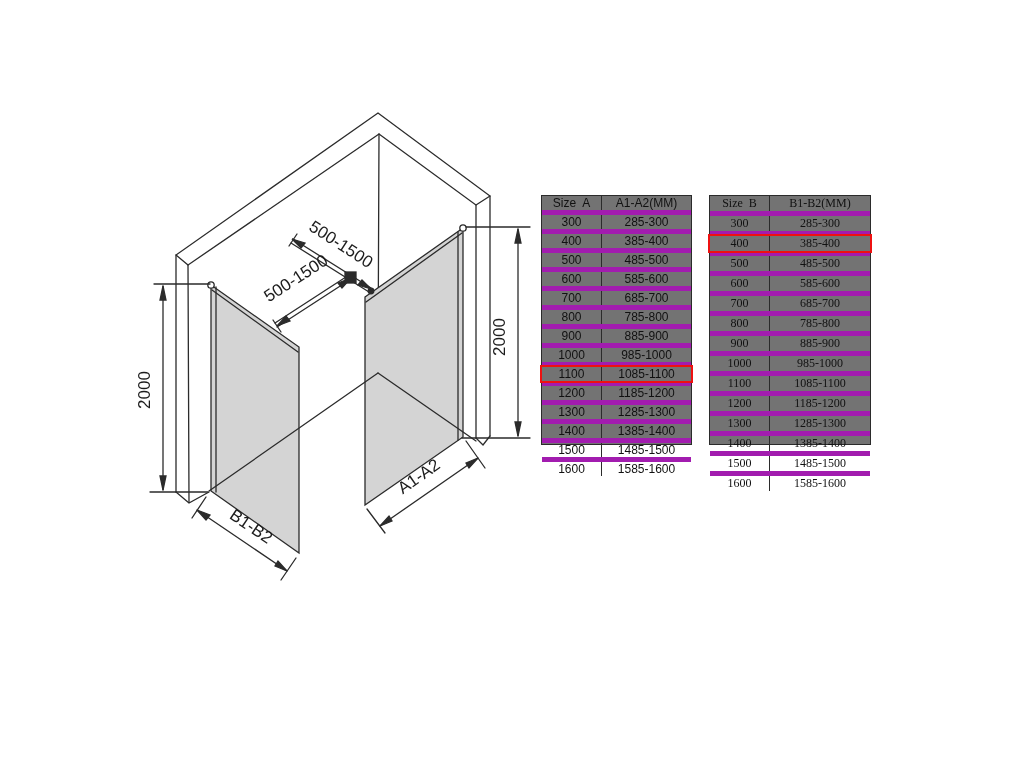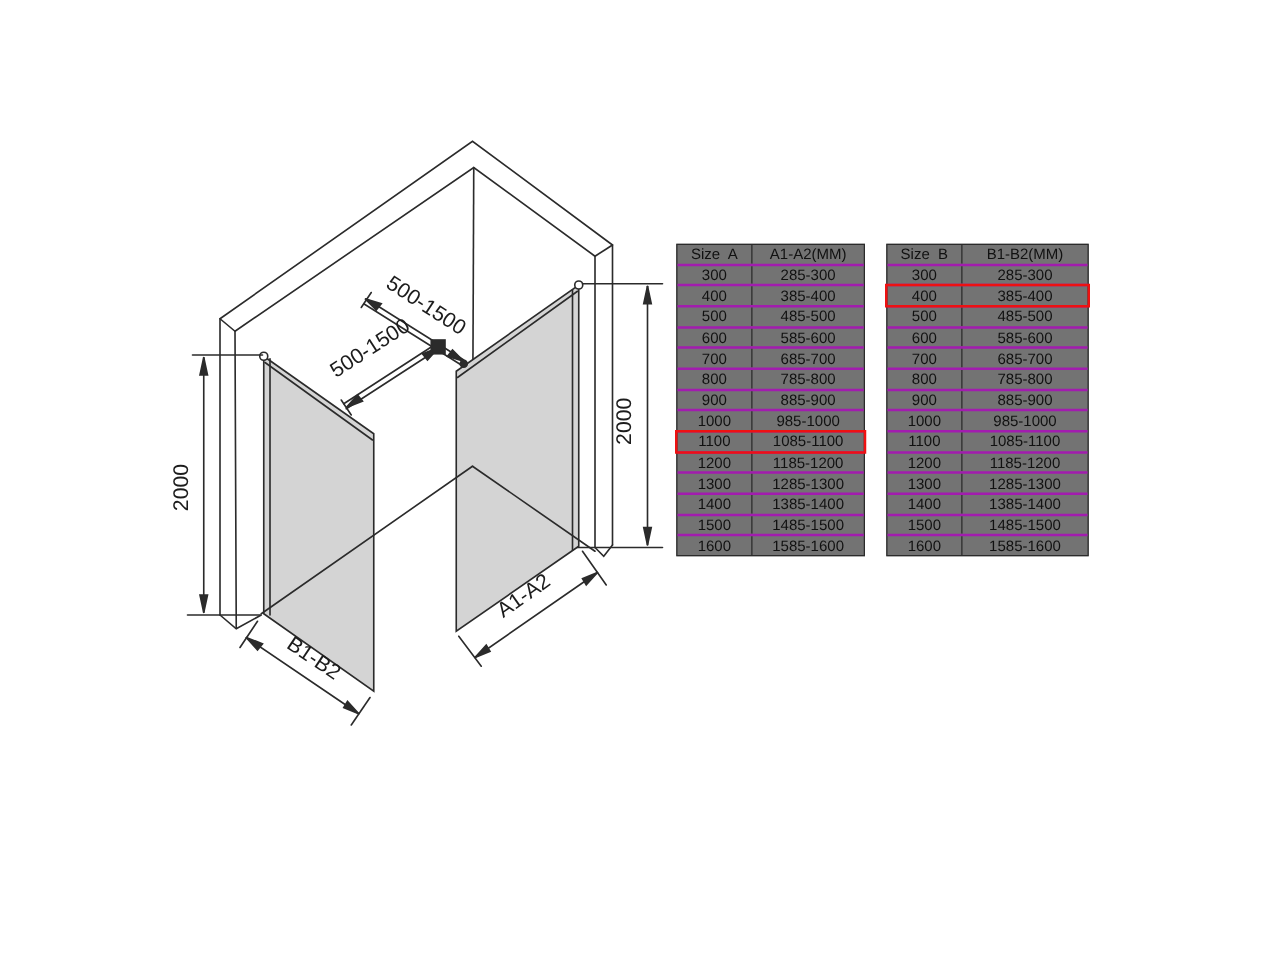--- a/index.html
+++ b/index.html
@@ -5,23 +5,23 @@
   html,body{margin:0;padding:0;background:#fff;}
   .stage{position:relative;width:1024px;height:768px;background:#fff;overflow:hidden;
          font-family:"Liberation Sans",sans-serif;}
   svg{position:absolute;left:0;top:0;}
   svg text{font-family:"Liberation Sans",sans-serif;fill:#1c1c1c;}
 
   
   .tbl{position:absolute;display:flex;flex-direction:column;border:1px solid #2b2b2b;
        background:#737373;font-size:12px;color:#111;}
   .tbl-a{left:541px;top:195px;width:149px;height:248px;}
-  .tbl-b{left:709px;top:195px;width:160px;height:248px;}
+  .tbl-b{left:709px;top:195px;width:160px;height:248px;font-family:Liberation Serif, serif;}
   .trow{flex:1;display:flex;position:relative;}
-  .trow + .trow{border-top:2px solid #a21caf;}
+  .trow + .trow{border-top:5px solid #a21caf;}
   .c1{width:59px;border-right:1px solid #2b2b2b;display:flex;align-items:center;
       justify-content:center;white-space:pre;}
   .c2{flex:1;display:flex;align-items:center;justify-content:center;white-space:pre;}
   .hlbox{position:absolute;left:-2px;top:-2px;right:-2px;bottom:-2px;
          border:2px solid #ee1111;pointer-events:none;z-index:2;}
 
   
   .logo{position:absolute;left:0;right:0;top:692px;text-align:center;
         font-size:54px;font-weight:200;letter-spacing:5px;color:#161616;}
 </style>

